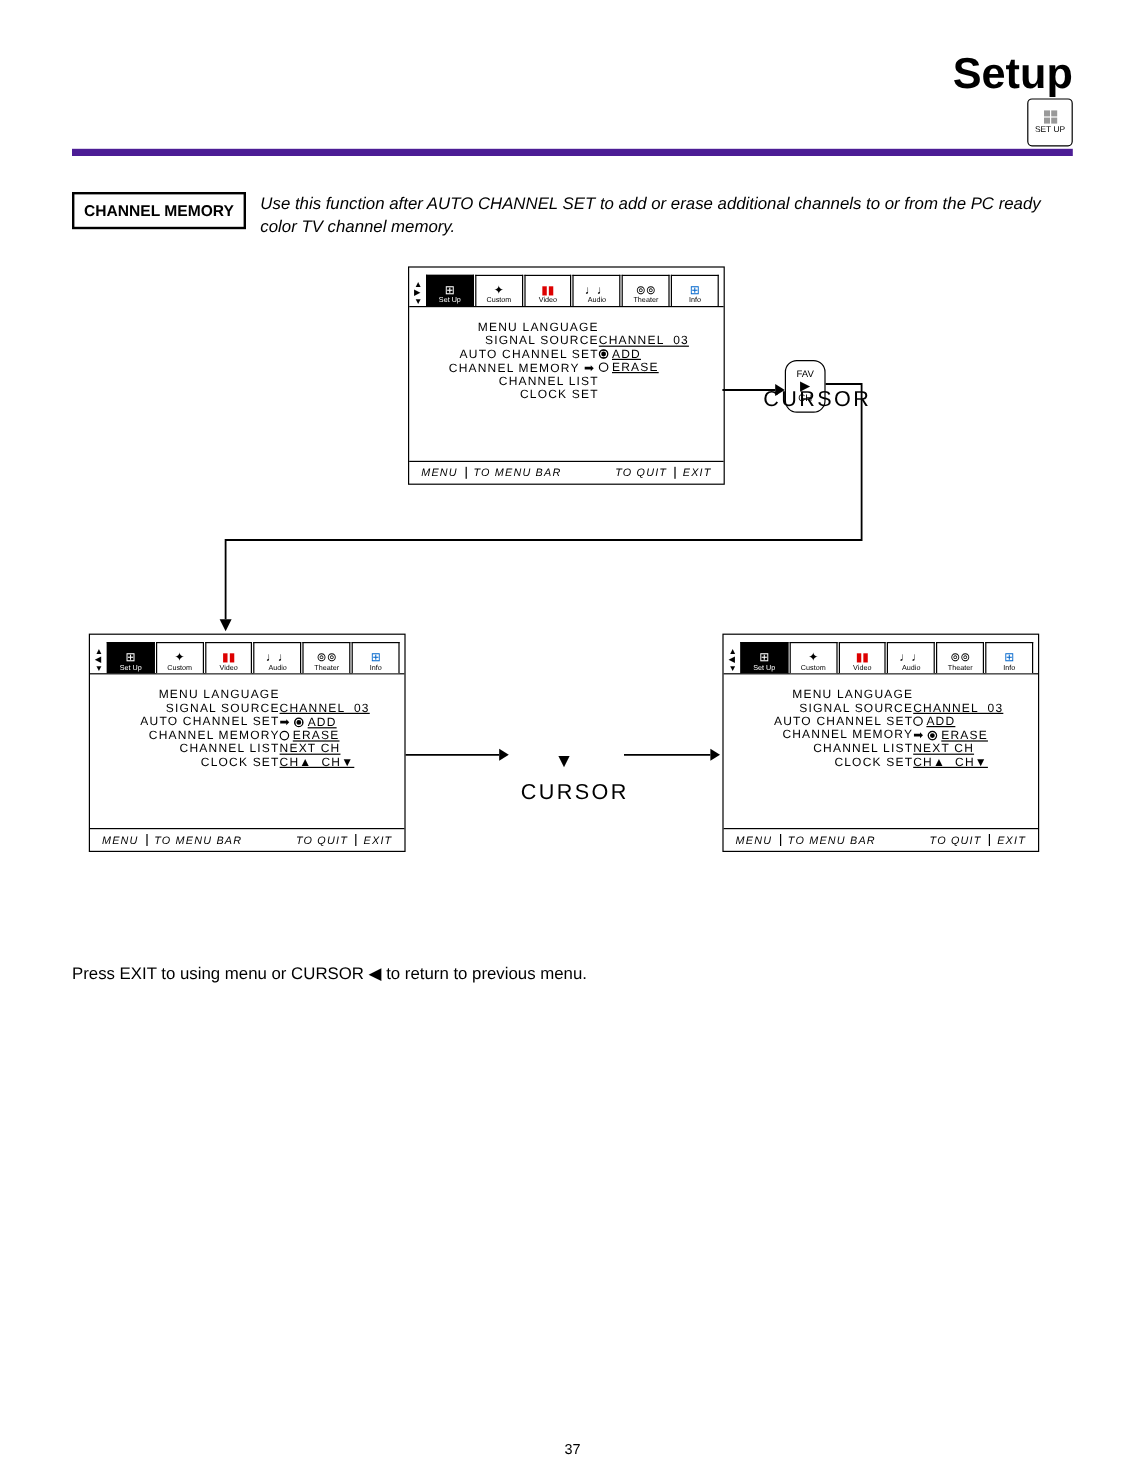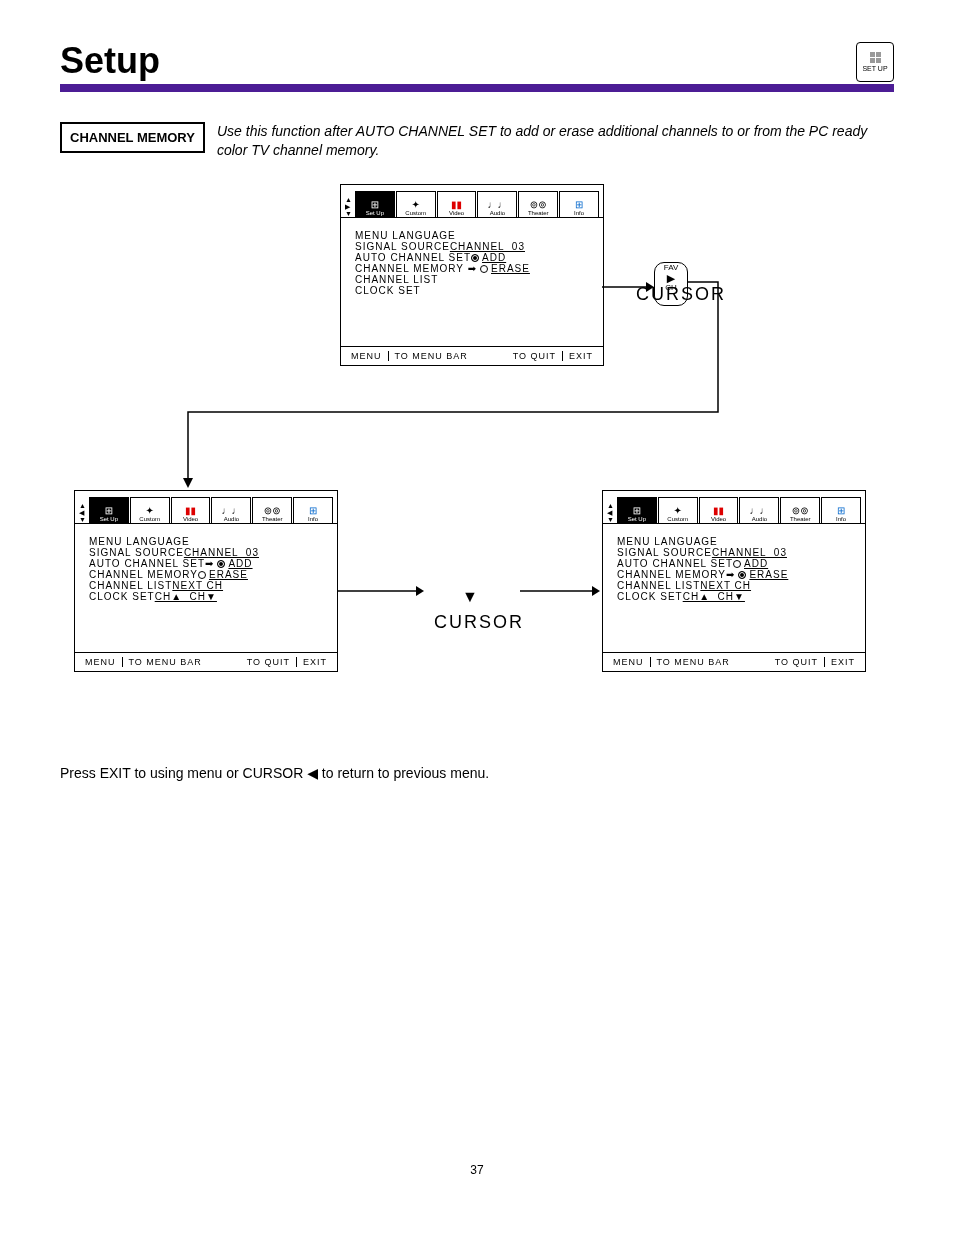--- a/index.html
+++ b/index.html
@@ -7,23 +7,24 @@
     margin: 0;
     padding: 40px 60px;
     width: 954px;
     box-sizing: border-box;
     color: #000;
   }
   .header-row {
     display: flex;
     justify-content: space-between;
     align-items: flex-end;
-    border-bottom: 8px solid #4c1d95;
+    border-bottom: 6px solid #4c1d95;
     padding-bottom: 2px;
     margin-bottom: 30px;
+    flex-direction: column;
   }
   .header-title {
     font-size: 36px;
     font-weight: bold;
     font-family: Arial, sans-serif;
   }
   .corner-icon {
     border: 1px solid #000;
     border-radius: 4px;
     width: 36px;
@@ -103,50 +104,50 @@
     background:#fff;
   }
   .tab.selected { background:#000; color:#fff; }
   .tab .ticon { font-size:10px; line-height:10px; }
   .panel-body {
     padding: 12px 14px 6px 14px;
     font-size: 10px;
     letter-spacing: 1px;
     min-height: 110px;
   }
-  .row2 { display:flex; justify-content:flex-start; }
+  .row2 { display:flex; justify-content:flex-end; }
   .row2 .left { white-space: pre; }
   .row2 .right { text-align:left; width: 90px; white-space: pre; text-decoration: underline; }
   .bold { font-weight: normal; }
   .panel-footer {
     border-top: 1px solid #000;
     padding: 4px 6px;
     font-size: 9px;
     letter-spacing: 1px;
     display:flex;
   }
-  .panel-footer .fcell { padding: 0 4px; }
+  .panel-footer .fcell { padding: 0 4px; font-style: italic; }
   .panel-footer .divider { border-left:1px solid #000; margin:0 2px; }
   .cursor-label {
     position:absolute;
     font-size: 18px;
     letter-spacing: 2px;
     margin-top: 48px;
   }
   .remote-btn {
     position:absolute;
     border:1px solid #000;
     border-radius: 10px;
     width: 32px;
     height: 42px;
     font-size: 8px;
     text-align:center;
     display:flex;
     flex-direction:column;
-    justify-content:flex-start;
+    justify-content:center;
     line-height:10px;
   }
   .arrow-svg { position:absolute; overflow:visible; }
   .footer-text {
     font-size: 14px;
     line-height: 1.4;
     margin-top: 20px;
   }
   .footer-text p { margin: 0 0 16px 0; }
   .page-num { text-align:center; font-size:12px; margin-top: 380px; }

